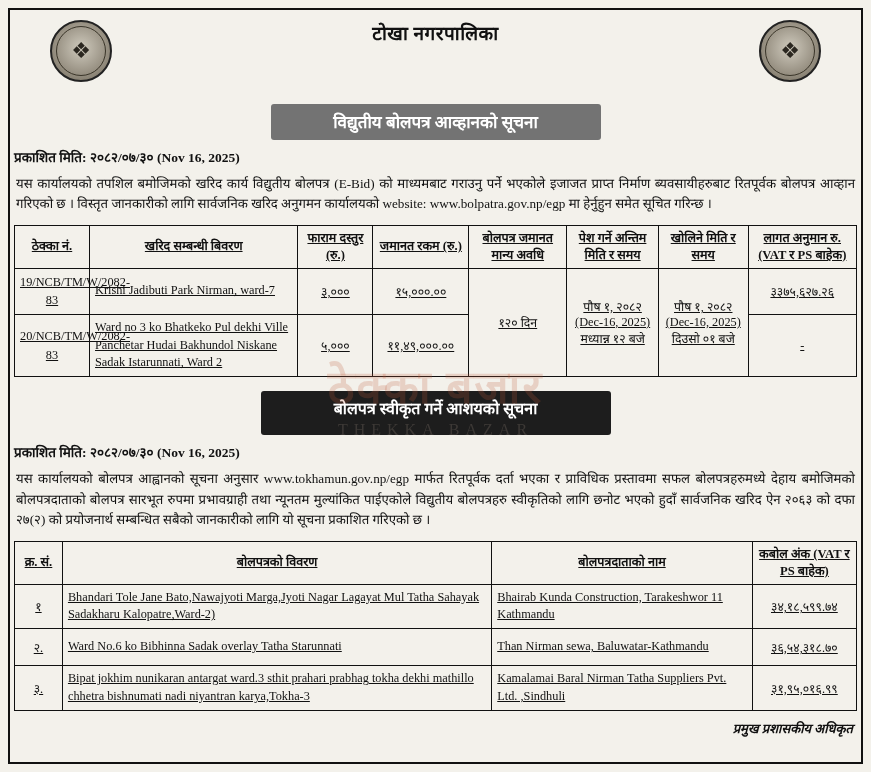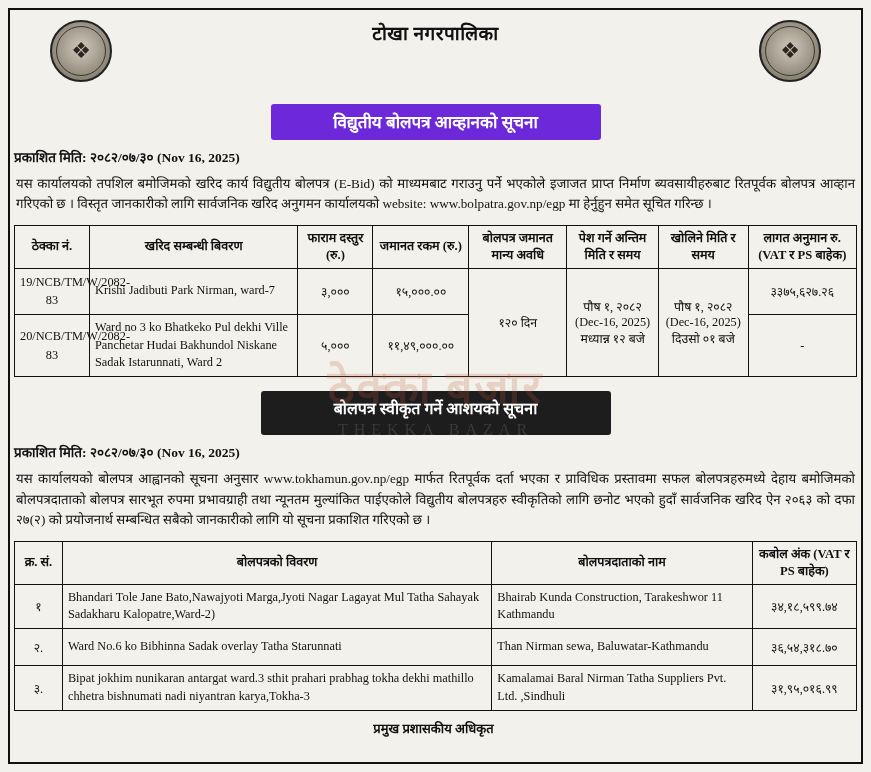--- a/index.html
+++ b/index.html
@@ -61,21 +61,21 @@
   .org-name{
     font-size:19px;font-weight:bold;letter-spacing:.5px;
     padding-top:14px;
   }
   .org-sub1{font-size:15px;margin-top:4px;}
   .org-sub2{font-size:13px;margin-top:4px;}
 
   .title-banner{
     margin:6px auto 0 auto;
     width:330px;
-    background:#6d28d9;
+    background:#737373;
     color:#fff;
     font-size:17px;font-weight:bold;
     padding:6px 0 7px 0;
     border-radius:3px;
     text-align:center;
   }
   .pub-date{
     font-size:13.5px;font-weight:bold;
     margin-top:8px;
   }
@@ -84,20 +84,21 @@
     line-height:1.55;
     text-align:justify;
     margin:8px 2px 10px 2px;
   }
   
   table{
     border-collapse:collapse;
     width:100%;
     table-layout:fixed;
     background:transparent;
+    text-decoration:underline;
   }
   table, th, td{border:1px solid #111;}
   th,td{
     padding:4px 5px;
     font-size:12.3px;
     vertical-align:middle;
   }
   th{
     text-align:center;
     font-weight:bold;
@@ -111,23 +112,24 @@
 
   .banner2{
     margin:14px auto 0 auto;
     width:350px;
     background:#1d1d1d;color:#fff;
     font-size:16px;font-weight:bold;
     padding:6px 0 16px 0;border-radius:3px;text-align:center;
   }
   .t2 td{height:28px;}
   .sign{
-    text-align:center;
+    text-align:right;
     font-size:13px;font-weight:bold;
     margin:8px 4px 0 0;
+    font-style:italic;
   }
   
   .watermark{
     position:absolute;
     left:50%;top:385px;
     transform:translate(-50%,-50%);
     font-size:46px;
     font-weight:bold;
     color:rgba(190,90,60,.22);
     letter-spacing:2px;

